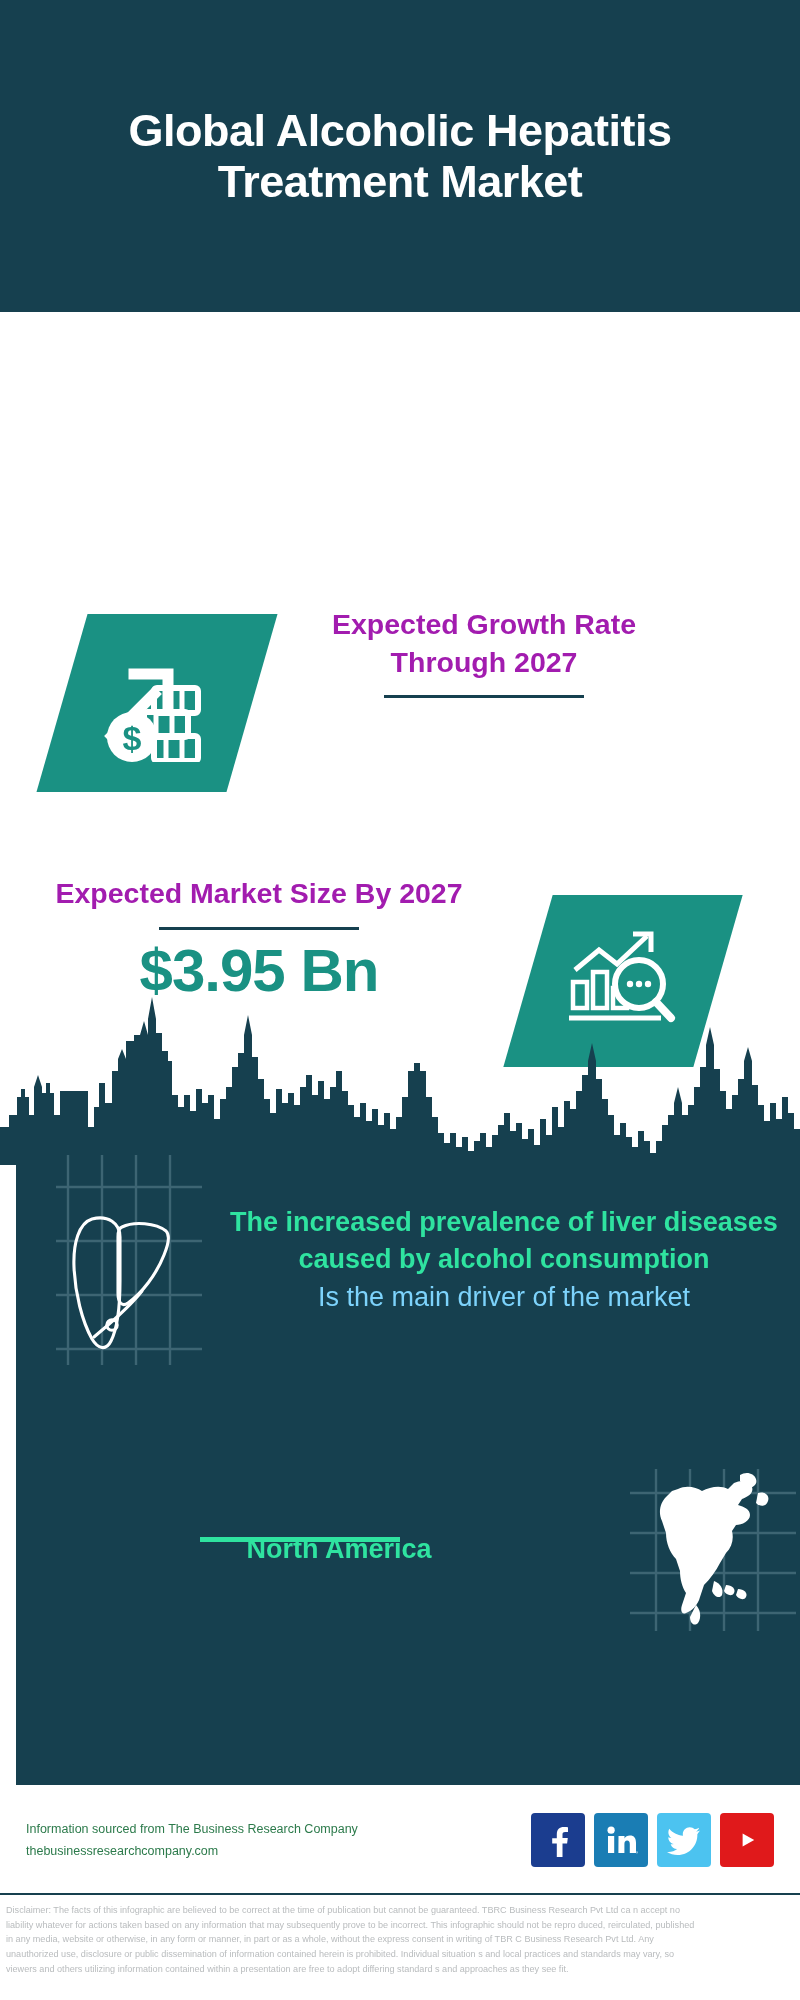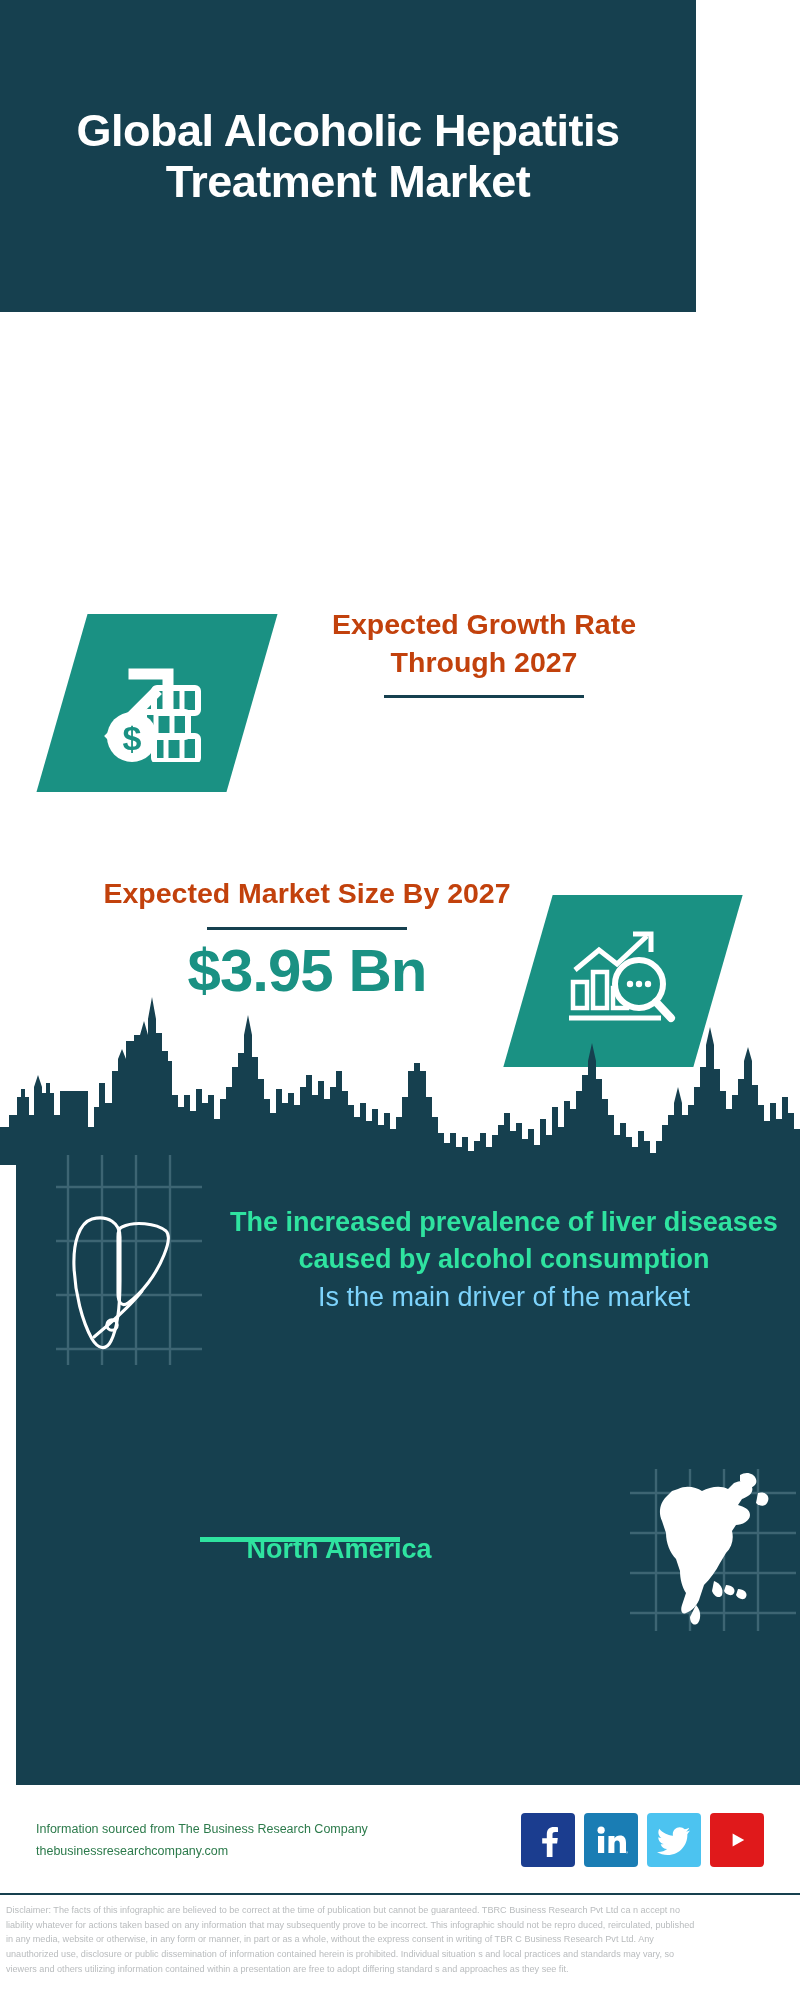--- a/index.html
+++ b/index.html
@@ -7,21 +7,21 @@
   body {
     width:800px; height:2000px;
     background:#ffffff;
     font-family:"Liberation Sans", sans-serif;
     overflow:hidden;
     position:relative;
   }
 
   
   .header {
-    width:696px; height:312px;
+    width:800px; height:312px;
     background:#16404f;
     display:flex; align-items:center; justify-content:center;
     padding:0 40px;
   }
   .header-title {
     color:#ffffff;
     font-size:45px;
     font-weight:bold;
     line-height:1.14;
     text-align:center;
@@ -46,21 +46,21 @@
     width:100%; height:100%;
     display:flex; align-items:center; justify-content:center;
   }
 
   #badge-growth { left:62px; top:302px; width:190px; height:178px; }
   #badge-size   { left:528px; top:583px; width:190px; height:172px; }
 
   
   .stat-text { position:absolute; }
   .stat-label {
-    color:#c2410c;
+    color:#a21caf;
     font-size:28.5px;
     font-weight:bold;
     line-height:1.32;
     text-align:center;
   }
   .stat-rule {
     height:3px;
     background:#16404f;
     margin:14px auto 8px auto;
   }
@@ -68,21 +68,21 @@
     color:#1a9183;
     font-size:60px;
     font-weight:bold;
     text-align:center;
     line-height:1.1;
     letter-spacing:-1px;
   }
 
   #stat-growth { left:280px; top:294px; width:408px; }
   #stat-growth .stat-rule { width:200px; }
-  #stat-size   { left:55px;  top:563px; width:408px;margin-left:48px; }
+  #stat-size   { left:55px;  top:563px; width:408px; }
   #stat-size .stat-rule { width:200px; }
 
   
   .skyline-wrap {
     position:absolute;
     left:0; top:975px;
     width:800px; height:190px;
     overflow:hidden;
   }
   .skyline-wrap svg { display:block; width:800px; height:190px; }
@@ -124,21 +124,21 @@
     background:#2fe3a0;
   }
 
   
   .footer {
     position:absolute;
     left:0; top:1785px;
     width:800px; height:110px;
     background:#ffffff;
     display:flex; align-items:center;
-    padding:0 36px;
+    padding:0 26px;
   }
   .source-text { flex:1 1 auto; }
   .source-line {
     color:#2c7a4b;
     font-size:12.5px;
     line-height:1.8;
   }
   .socials { display:flex; gap:9px; flex:0 0 auto; }
   .social {
     width:54px; height:54px;

